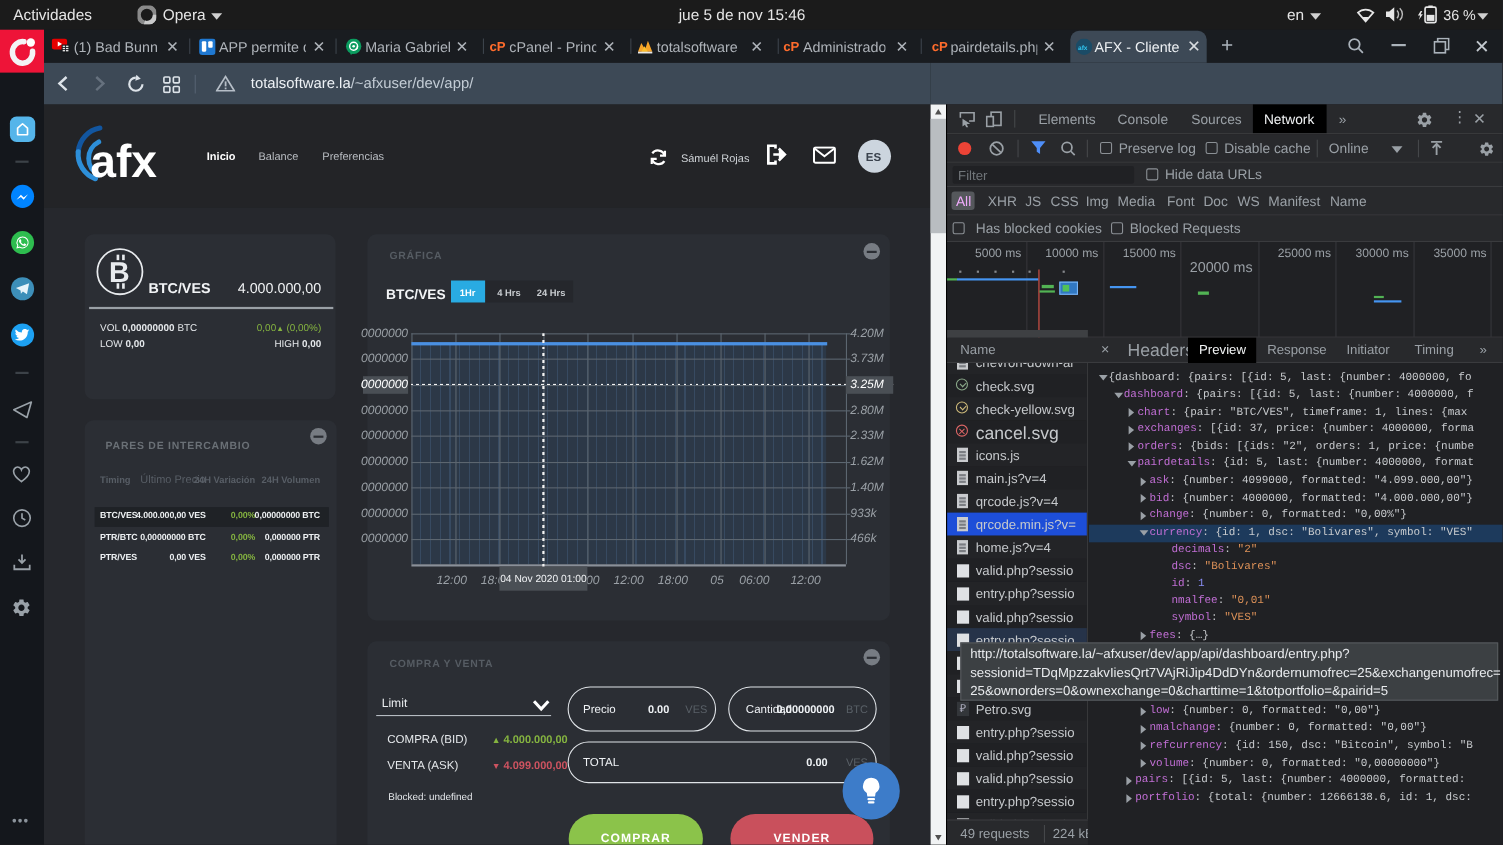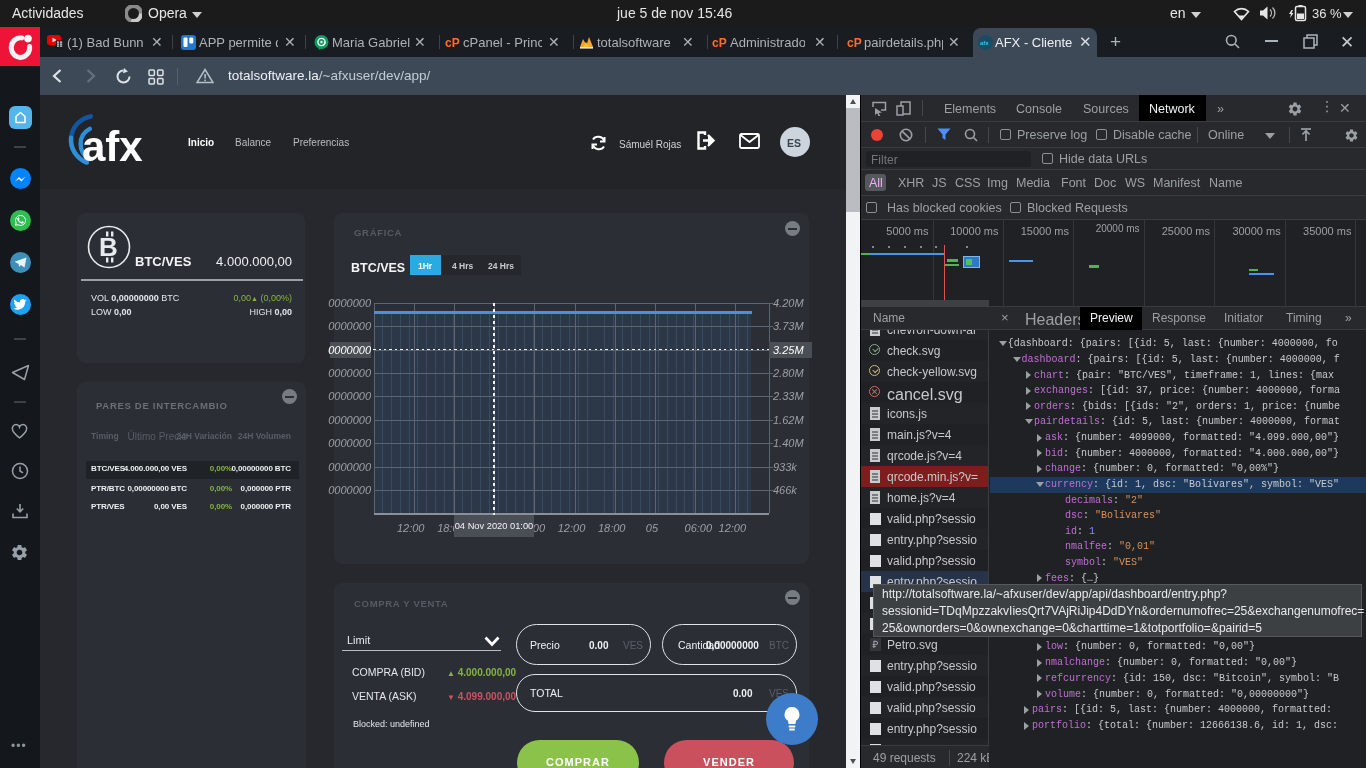--- a/index.html
+++ b/index.html
@@ -386,21 +386,21 @@
           <div class="gline" style="left:361.1px;top:23.7px;width:1px;height:210.60000000000002px"></div>
           <div class="gline" style="left:401.3px;top:23.7px;width:1px;height:210.60000000000002px"></div>
           <div class="gline" style="left:434.5px;top:23.7px;width:1px;height:210.60000000000002px"></div>
           <div class="abs" style="left:39.5px;top:234.3px;width:395px;height:1.5px;background:#8a9099"></div>
           <div class="glabel" style="left:56.7px;top:243px;width:40px;text-align:center">12:00</div>
           <div class="glabel" style="left:96.9px;top:243px;width:40px;text-align:center">18:00</div>
           <div class="glabel" style="left:177.3px;top:243px;width:40px;text-align:center">00:00</div>
           <div class="glabel" style="left:217.5px;top:243px;width:40px;text-align:center">12:00</div>
           <div class="glabel" style="left:257.7px;top:243px;width:40px;text-align:center">18:00</div>
           <div class="glabel" style="left:297.9px;top:243px;width:40px;text-align:center">05</div>
-          <div class="glabel" style="left:338.1px;top:243px;width:40px;text-align:right">06:00</div>
+          <div class="glabel" style="left:338.1px;top:243px;width:40px;text-align:left">06:00</div>
           <div class="glabel" style="left:378.3px;top:243px;width:40px;text-align:center">12:00</div>
           <div class="abs" style="left:39.5px;top:32.3px;width:378px;height:2.4px;background:#4a90e2"></div>
           <div class="abs" style="left:-4px;top:69.8px;width:482px;height:1.7px;background:repeating-linear-gradient(90deg,#f4f4f4 0 2.3px,transparent 2.3px 5.4px)"></div>
           <div class="abs" style="left:159.2px;top:23.7px;width:1.7px;height:234.60000000000002px;background:repeating-linear-gradient(180deg,#f4f4f4 0 2.6px,transparent 2.6px 6px)"></div>
           <div class="abs" style="left:-4px;top:62.5px;width:41px;height:16px;background:#4a4f55"></div>
           <div class="glabel" style="left:-8px;top:64.5px;width:45px;text-align:right;color:#fff">0000000</div>
           <div class="abs" style="left:434.5px;top:62.5px;width:43px;height:16px;background:#4a4f55"></div>
           <div class="glabel" style="left:439px;top:64.5px;color:#fff">3.25M</div>
           <div class="abs" style="left:120px;top:235.5px;width:80px;height:22px;background:#4a4f55;color:#f2f4f6;font-size:9.3px;text-align:center;line-height:22px;white-space:nowrap;overflow:hidden">04 Nov 2020 01:00</div>
         </div>
@@ -528,21 +528,21 @@
  <div class="abs" style="left:166px;top:106px">Blocked Requests</div>
 
  <div id="timeline" class="abs" style="left:0;top:125px;width:506px;height:87px;background:#202124;border-bottom:1px solid #3a3b3e">
         <div class="abs" style="left:71.5px;top:0;width:1px;height:87px;background:#35363a"></div>
         <div class="abs" style="left:9.5px;top:5px;width:58px;text-align:right;font-size:11px;color:#9aa0a6">5000 ms</div>
         <div class="abs" style="left:141.5px;top:0;width:1px;height:87px;background:#35363a"></div>
         <div class="abs" style="left:79.5px;top:5px;width:58px;text-align:right;font-size:11px;color:#9aa0a6">10000 ms</div>
         <div class="abs" style="left:212px;top:0;width:1px;height:87px;background:#35363a"></div>
         <div class="abs" style="left:150px;top:5px;width:58px;text-align:right;font-size:11px;color:#9aa0a6">15000 ms</div>
         <div class="abs" style="left:282.6px;top:0;width:1px;height:87px;background:#35363a"></div>
-        <div class="abs" style="left:220.60000000000002px;top:3px;width:58px;text-align:right;font-size:10px;color:#9aa0a6">20000 ms</div>
+        <div class="abs" style="left:220.60000000000002px;top:15px;width:58px;font-size:13px;color:#9aa0a6">20000 ms</div>
         <div class="abs" style="left:353px;top:0;width:1px;height:87px;background:#35363a"></div>
         <div class="abs" style="left:291px;top:5px;width:58px;text-align:right;font-size:11px;color:#9aa0a6">25000 ms</div>
         <div class="abs" style="left:423.7px;top:0;width:1px;height:87px;background:#35363a"></div>
         <div class="abs" style="left:361.7px;top:5px;width:58px;text-align:right;font-size:11px;color:#9aa0a6">30000 ms</div>
         <div class="abs" style="left:494.4px;top:0;width:1px;height:87px;background:#35363a"></div>
         <div class="abs" style="left:432.4px;top:5px;width:58px;text-align:right;font-size:11px;color:#9aa0a6">35000 ms</div>
         <div class="abs" style="left:11px;top:26px;width:2px;height:2px;background:#85888c"></div>
         <div class="abs" style="left:27px;top:26px;width:2px;height:2px;background:#85888c"></div>
         <div class="abs" style="left:43px;top:26px;width:2px;height:2px;background:#85888c"></div>
         <div class="abs" style="left:59px;top:26px;width:2px;height:2px;background:#85888c"></div>
@@ -608,21 +608,21 @@
           <div class="abs" style="left:11px;top:13px;width:6px;height:1.5px;background:#7a7d82"></div>
           <div class="abs" style="left:26px;top:3.5px;font-size:12px;color:#c6c9cc;white-space:nowrap">main.js?v=4</div>
         </div>
         <div class="abs" style="left:0;top:115px;width:128px;height:21px;background:#232427">
           <div class="abs" style="left:9px;top:4px;width:10px;height:13px;background:#c9cbce"></div>
           <div class="abs" style="left:11px;top:7px;width:6px;height:1.5px;background:#7a7d82"></div>
           <div class="abs" style="left:11px;top:10px;width:6px;height:1.5px;background:#7a7d82"></div>
           <div class="abs" style="left:11px;top:13px;width:6px;height:1.5px;background:#7a7d82"></div>
           <div class="abs" style="left:26px;top:3.5px;font-size:12px;color:#c6c9cc;white-space:nowrap">qrcode.js?v=4</div>
         </div>
-        <div class="abs" style="left:0;top:136px;width:128px;height:21px;background:#7f1d1d">
+        <div class="abs" style="left:0;top:136px;width:128px;height:21px;background:#1d4ed8">
           <div class="abs" style="left:9px;top:4px;width:10px;height:13px;background:#c9cbce"></div>
           <div class="abs" style="left:11px;top:7px;width:6px;height:1.5px;background:#7a7d82"></div>
           <div class="abs" style="left:11px;top:10px;width:6px;height:1.5px;background:#7a7d82"></div>
           <div class="abs" style="left:11px;top:13px;width:6px;height:1.5px;background:#7a7d82"></div>
           <div class="abs" style="left:26px;top:3.5px;font-size:12px;color:#c6c9cc;white-space:nowrap">qrcode.min.js?v=</div>
         </div>
         <div class="abs" style="left:0;top:157px;width:128px;height:21px;background:#232427">
           <div class="abs" style="left:9px;top:4px;width:10px;height:13px;background:#c9cbce"></div>
           <div class="abs" style="left:11px;top:7px;width:6px;height:1.5px;background:#7a7d82"></div>
           <div class="abs" style="left:11px;top:10px;width:6px;height:1.5px;background:#7a7d82"></div>

